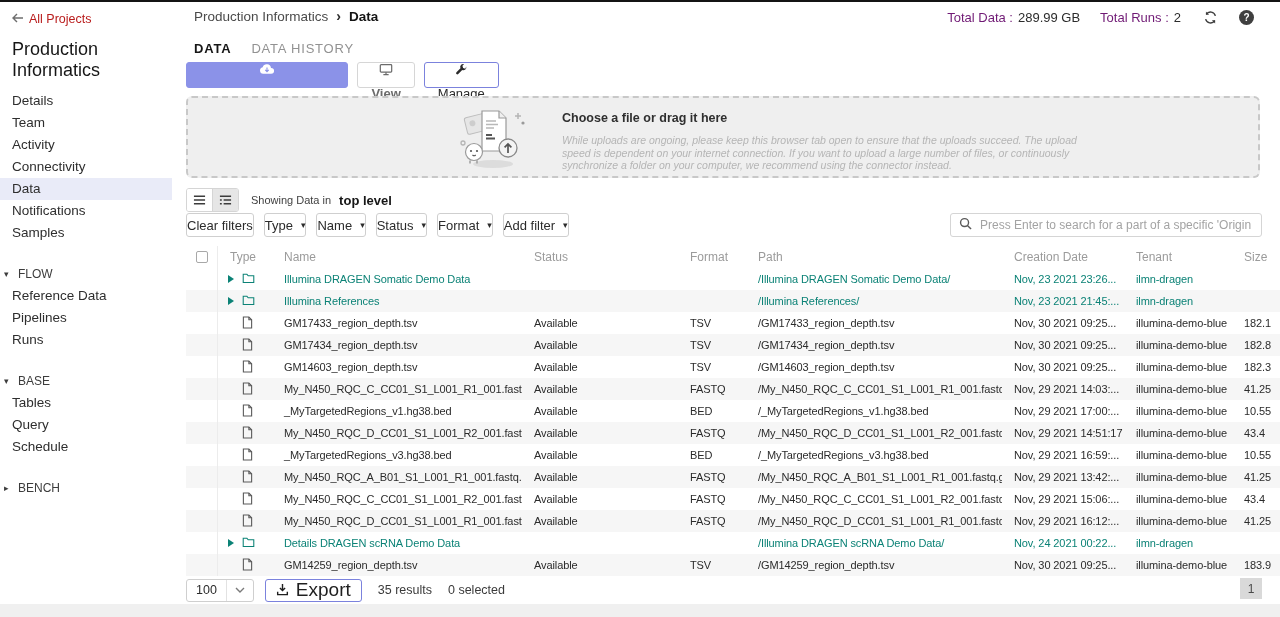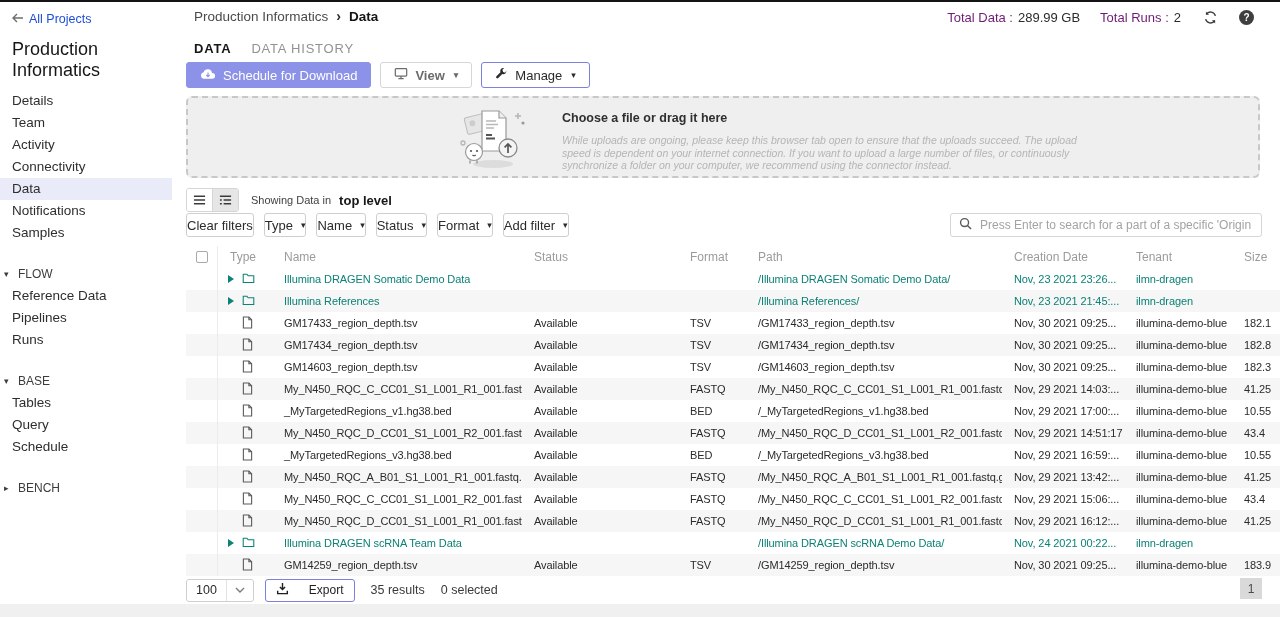--- a/index.html
+++ b/index.html
@@ -2,21 +2,21 @@
 <html><head>
 <meta charset="utf-8">
 <style>
   html,body{margin:0;padding:0;background:#fff;}
   .stage{position:relative;width:1280px;height:617px;background:#fff;overflow:hidden;
          font-family:"Liberation Sans",sans-serif;color:#2b2b2b;}
   .topline{position:absolute;top:0;left:0;width:1280px;height:2px;background:#141414;}
 
   
   .sidebar{position:absolute;top:2px;left:0;width:186px;height:602px;background:#fff;}
-  .back-link{display:flex;align-items:center;gap:5px;margin:10px 0 0 12px;color:#1d4ed8;font-size:12.5px;cursor:default;}
+  .back-link{display:flex;align-items:center;gap:5px;margin:10px 0 0 12px;color:#b91c1c;font-size:12.5px;cursor:default;}
   .proj-title{margin:13px 12px 0 12px;font-size:18px;line-height:21px;font-weight:500;color:#161616;}
   .side-nav{margin-top:9px;}
   .side-item{height:22px;line-height:22px;padding-left:12px;font-size:13.5px;color:#2e2e2e;width:160px;}
   .side-item.active{background:#e9ebf8;}
   .side-sec{margin-top:19px;}
   .sec-head{display:flex;align-items:center;gap:5px;height:22px;padding-left:4px;font-size:12px;color:#3c3c3c;}
   .sec-caret{font-size:9px;color:#3c3c3c;width:9px;display:inline-block;}
 
   
   .breadcrumb{position:absolute;top:9px;left:194px;display:flex;align-items:center;gap:8px;font-size:13.5px;}
@@ -32,21 +32,21 @@
                display:flex;align-items:center;justify-content:center;}
 
   
   .tabs{position:absolute;top:38px;left:194px;display:flex;gap:20px;}
   .tab{font-size:13px;letter-spacing:0.8px;color:#929292;padding:3px 0;}
   .tab.active{color:#161616;font-weight:bold;}
 
   
   .toolbar{position:absolute;top:62px;left:186px;display:flex;gap:9px;height:26px;}
   .btn{display:flex;align-items:center;gap:7px;height:26px;padding:0 13px;border-radius:3px;
-       font-size:13px;box-sizing:border-box;background:#fff;border:1px solid #d6d6d6;color:#2b2b2b;}
+       font-size:13px;box-sizing:border-box;background:#fff;border:1px solid #d6d6d6;color:#2b2b2b;flex-direction:column;}
   .btn-primary{background:#8b92e8;border:1px solid #8b92e8;color:#fff;}
   .btn-view{color:#6b6b6b;font-weight:bold;}
   .btn-manage{border:1px solid #7b82dd;}
   .btn .caret{font-size:9px;margin-left:2px;}
 
   
   .dropzone{position:absolute;top:96px;left:186px;width:1074px;height:82px;background:#efefef;
             border:2px dashed #c8c8c8;border-radius:6px;box-sizing:border-box;}
   .dz-ill{position:absolute;left:262px;top:7px;}
   .dz-text{position:absolute;left:374px;top:13px;width:540px;}
@@ -85,22 +85,22 @@
   .expand-caret{width:0;height:0;border-left:6px solid #0b8276;border-top:4.5px solid transparent;border-bottom:4.5px solid transparent;}
   .caret-spacer{width:6px;}
   .folder-row .cell{color:#0b8276;}
   .file-name{color:#2b2b2b;}
 
   
   .footerbar{position:absolute;top:578px;left:186px;display:flex;align-items:center;gap:11px;height:24px;}
   .pagesize{display:flex;align-items:center;height:23px;border:1px solid #cfcfcf;border-radius:3px;background:#fff;box-sizing:border-box;}
   .pagesize .val{padding:0 9px;font-size:12.5px;color:#2b2b2b;}
   .pagesize .chev{padding:0 8px;border-left:1px solid #e2e2e2;height:100%;display:flex;align-items:center;}
-  .export-btn{display:flex;align-items:center;gap:20px;height:23px;padding:0 10px;border:1px solid #7b82dd;
-              border-radius:3px;background:#fff;font-size:12px;font-weight:500;color:#1f1f1f;box-sizing:border-box;}
+  .export-btn{display:flex;align-items:center;gap:7px;height:23px;padding:0 10px;border:1px solid #7b82dd;
+              border-radius:3px;background:#fff;font-size:19px;font-weight:500;color:#1f1f1f;box-sizing:border-box;}
   .foot-text{font-size:12.5px;color:#3a3a3a;margin-left:5px;}
   .pagebtn{position:absolute;top:578px;left:1240px;width:22px;height:21px;background:#d9d9d9;color:#4a4a4a;
            font-size:12px;display:flex;align-items:center;justify-content:center;}
   .bottomstrip{position:absolute;left:0;bottom:0;width:1280px;height:13px;background:#f0f0f0;}
 </style>
 </head>
 <body>
 
 <div class="stage">
   <div class="topline"></div>
@@ -517,21 +517,21 @@
           <span class="cell">41.25</span>
         </div>
         <div class="trow folder-row">
           <span class="cell-cb"></span>
           <span class="cell cell-type">
             <span class="expand-caret"></span>
             <span><svg width="13" height="12" viewBox="0 0 16 14" fill="none">
                 <path d="M1.5 12.5v-10h4.6l1.5 1.7h6.9v8.3z" stroke="#0b8276" stroke-width="1.3"></path>
               </svg></span>
           </span>
-          <span class="cell">Illumina DRAGEN scRNA Team Data</span>
+          <span class="cell">Details DRAGEN scRNA Demo Data</span>
           <span class="cell"></span>
           <span class="cell"></span>
           <span class="cell">/Illumina DRAGEN scRNA Demo Data/</span>
           <span class="cell">Nov, 24 2021 00:22...</span>
           <span class="cell">ilmn-dragen</span>
           <span class="cell"></span>
         </div>
         <div class="trow stripe">
           <span class="cell-cb"></span>
           <span class="cell cell-type">

